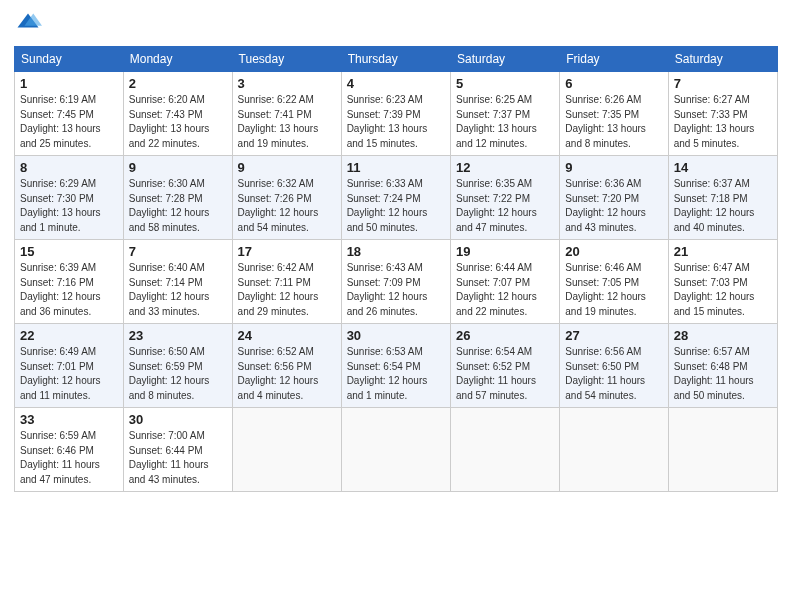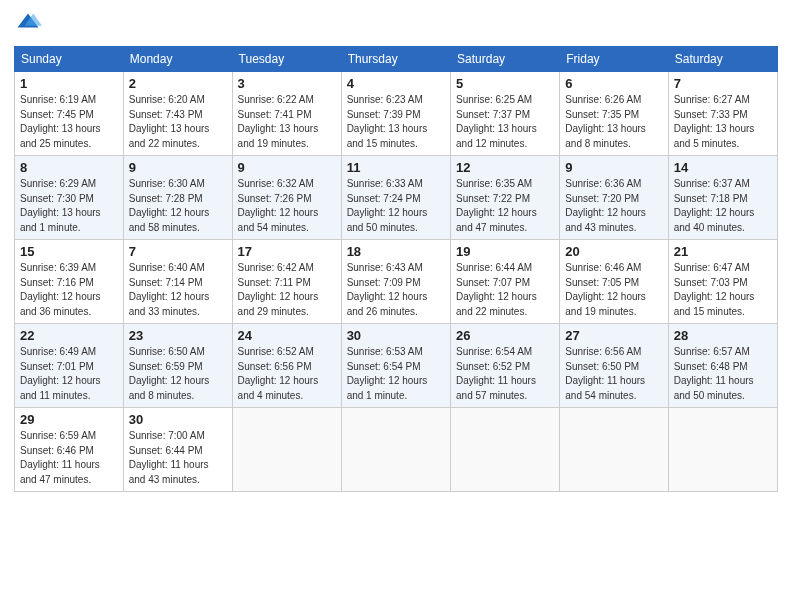--- a/index.html
+++ b/index.html
@@ -242,21 +242,21 @@
             <span class="day-num">27</span>
             <div class="day-detail">Sunrise: 6:56 AM<br>Sunset: 6:50 PM<br>Daylight: 11 hours and 54 minutes.</div>
           </td>
           <td>
             <span class="day-num">28</span>
             <div class="day-detail">Sunrise: 6:57 AM<br>Sunset: 6:48 PM<br>Daylight: 11 hours and 50 minutes.</div>
           </td>
         </tr>
         <tr>
           <td>
-            <span class="day-num">29</span>
+            <span class="day-num">33</span>
             <div class="day-detail">Sunrise: 6:59 AM<br>Sunset: 6:46 PM<br>Daylight: 11 hours and 47 minutes.</div>
           </td>
           <td>
             <span class="day-num">30</span>
             <div class="day-detail">Sunrise: 7:00 AM<br>Sunset: 6:44 PM<br>Daylight: 11 hours and 43 minutes.</div>
           </td>
           <td class="empty-cell"></td>
           <td class="empty-cell"></td>
           <td class="empty-cell"></td>
           <td class="empty-cell"></td>

